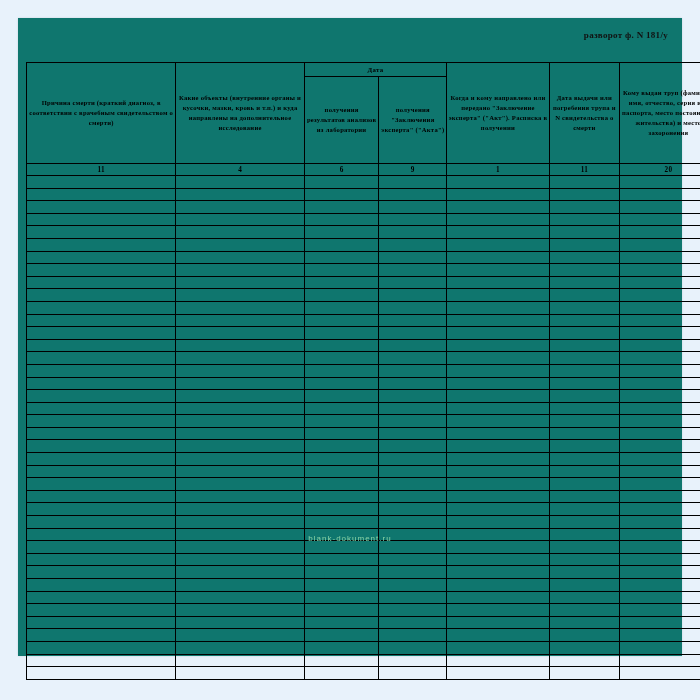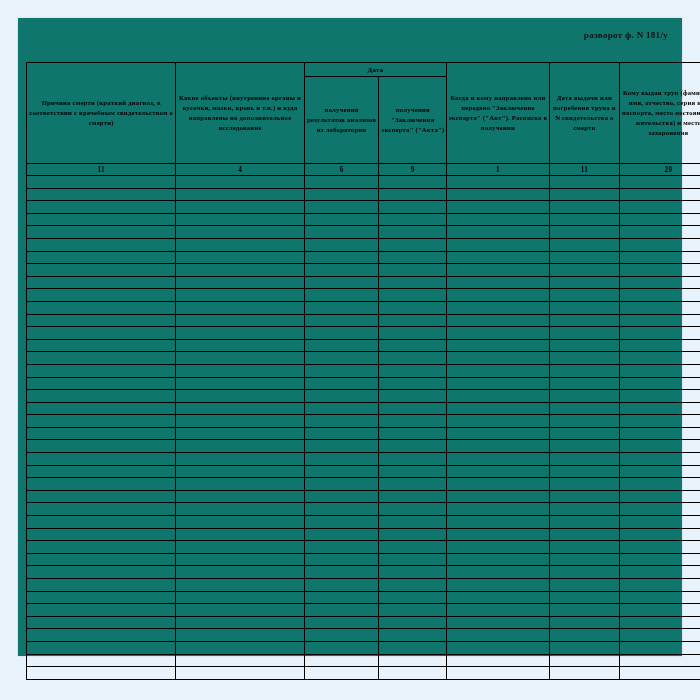--- a/index.html
+++ b/index.html
@@ -496,14 +496,15 @@
           <td class="blank"></td>
           <td class="blank"></td>
           <td class="blank"></td>
           <td class="blank"></td>
           <td class="blank"></td>
           <td class="blank"></td>
         </tr>
       </tbody>
   </table>
 
+  <div class="wm">blank-dokument.ru</div>
 
 </div>
 
 </body></html>

